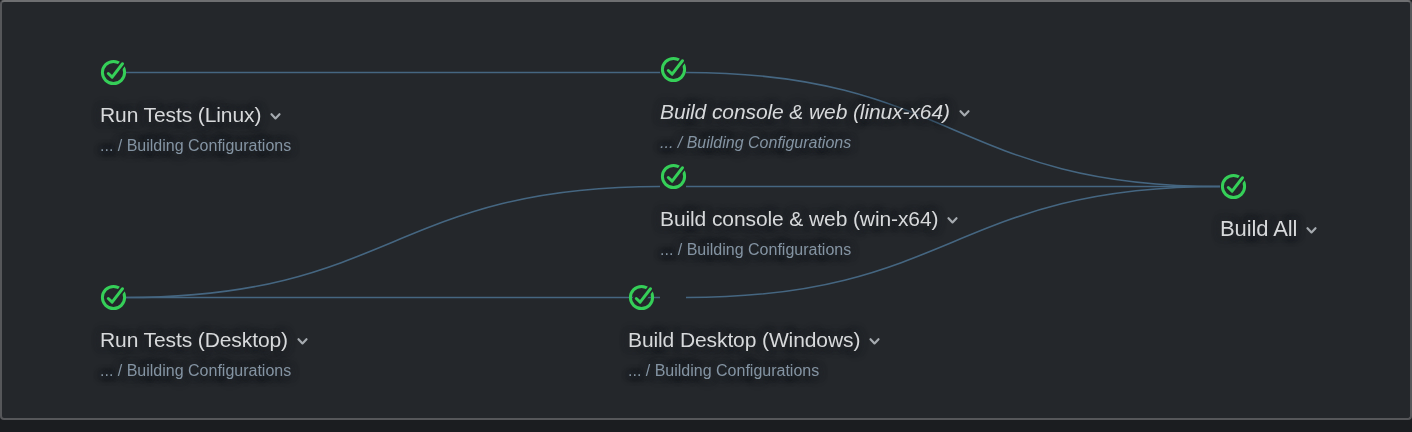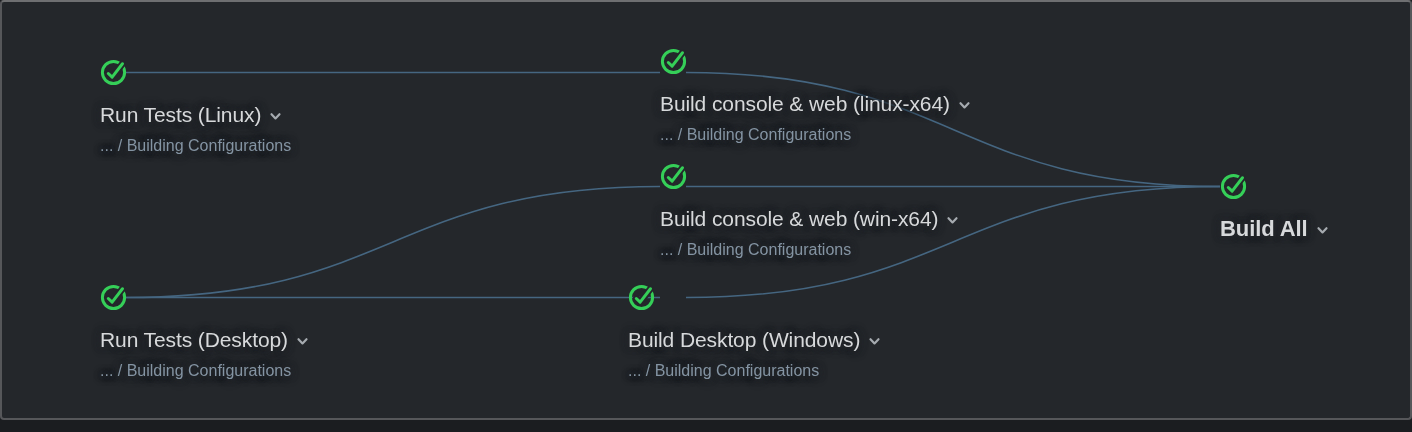--- a/index.html
+++ b/index.html
@@ -23,21 +23,21 @@
   }
   .status-icon{display:block;}
   .job-label{
     margin-top:16px;
     font-size:21px;line-height:25px;
     color:var(--label);
     letter-spacing:-0.1px;
     display:flex;align-items:center;gap:8px;
     text-shadow:0 0 4px var(--bg),0 0 7px var(--bg),0 2px 8px var(--bg),0 -2px 8px var(--bg);
   }
-  .job-label.bold{font-weight:700;font-size:22px;}
+  .job-label.bold{font-weight:400;font-size:22px;}
   .chevron{flex:0 0 auto;transform:translateY(2px);}
   .sublabel{
     margin-top:7px;
     font-size:16px;line-height:24px;
     color:var(--secondary);
     text-shadow:0 0 4px var(--bg),0 0 7px var(--bg),0 2px 8px var(--bg),0 -2px 8px var(--bg);
   }
 </style>
 </head>
 <body>
@@ -59,21 +59,21 @@
           <path d="M8.6 15 L12.6 18.8 L23.3 4.9" fill="none" stroke="#35cf58" stroke-width="3.1" stroke-linecap="round" stroke-linejoin="round"></path>
         </svg>
         <div class="job-label">
           <span>Run Tests (Linux)</span>
           <svg viewBox="0 0 12 12" width="13" height="13" class="chevron">
             <path d="M2.3 3.9 L6 7.8 L9.7 3.9" fill="none" stroke="#a6abb0" stroke-width="2" stroke-linecap="round" stroke-linejoin="round"></path>
           </svg>
         </div>
         <div class="sublabel">... / Building Configurations</div>
       </div>
-      <div class="node" style="left: 658px; top: 46px;">
+      <div class="node" style="left: 658px; top: 54px; font-style: italic;">
         <svg viewBox="0 0 28 28" width="27" height="27" class="status-icon">
           <circle cx="14" cy="14" r="11.5" fill="none" stroke="#35cf58" stroke-width="3.1"></circle>
           <path d="M8.6 15 L12.6 18.8 L23.3 4.9" fill="none" stroke="#24272b" stroke-width="7" stroke-linecap="round" stroke-linejoin="round"></path>
           <path d="M8.6 15 L12.6 18.8 L23.3 4.9" fill="none" stroke="#35cf58" stroke-width="3.1" stroke-linecap="round" stroke-linejoin="round"></path>
         </svg>
         <div class="job-label">
           <span>Build console &amp; web (linux-x64)</span>
           <svg viewBox="0 0 12 12" width="13" height="13" class="chevron">
             <path d="M2.3 3.9 L6 7.8 L9.7 3.9" fill="none" stroke="#a6abb0" stroke-width="2" stroke-linecap="round" stroke-linejoin="round"></path>
           </svg>

